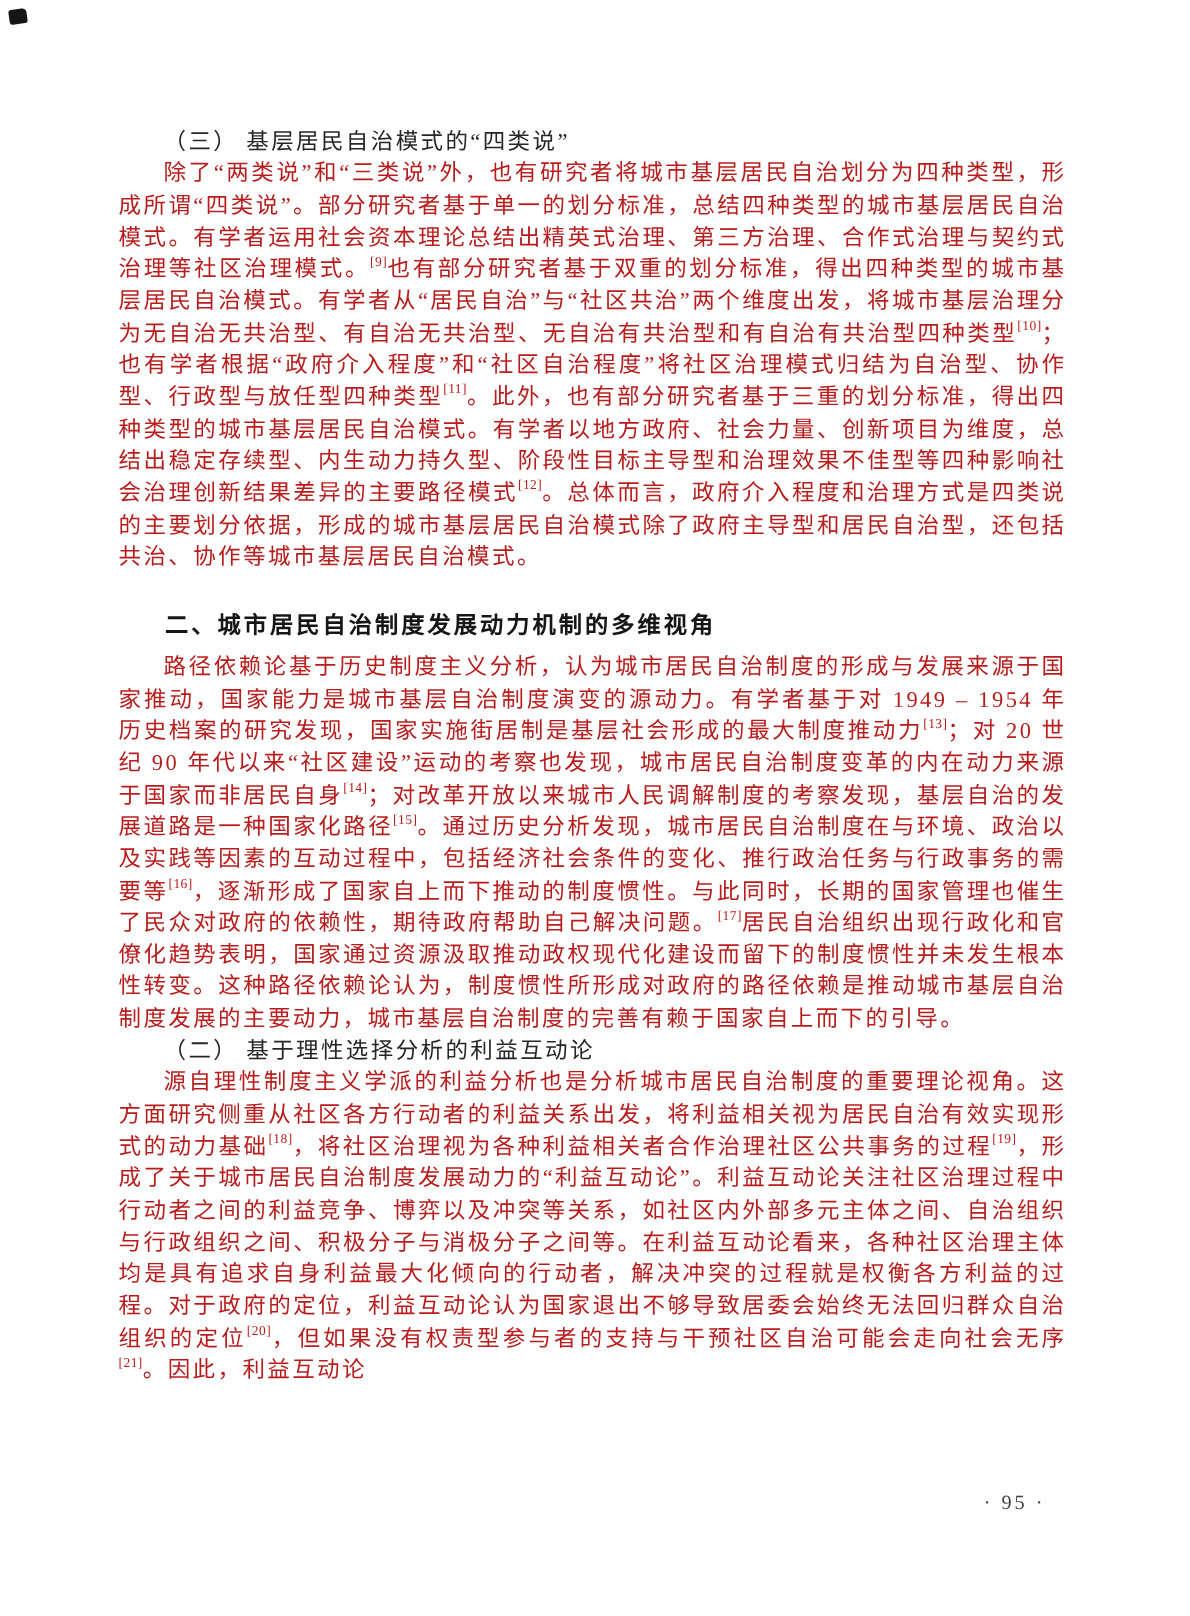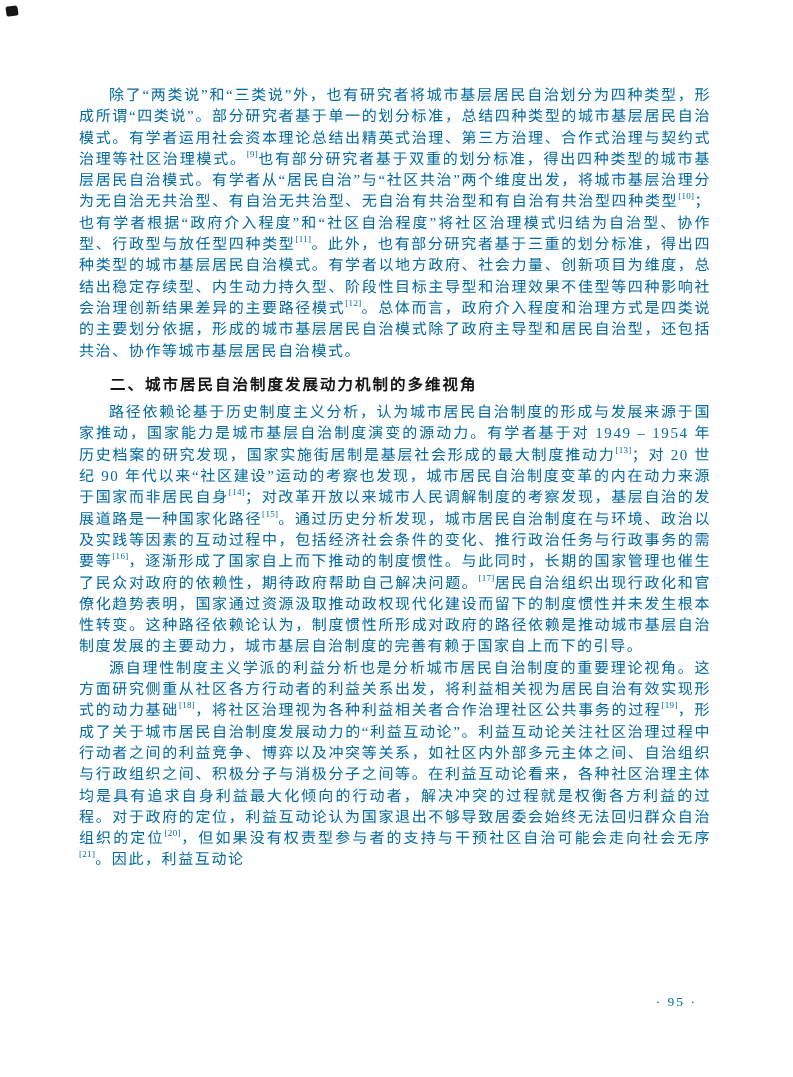--- a/index.html
+++ b/index.html
@@ -32,32 +32,32 @@
     top: 85px;
     width: 632px;
   }
   p.body {
     margin: 0;
     font-size: 15px;
     line-height: 21.3px;
     letter-spacing: 1.6px;
     text-align: justify;
     text-indent: 2em;
-    color: #0369a1;
+    color: #b91c1c;
   }
   p.subhead {
     margin: 0;
     font-size: 15px;
     line-height: 21.3px;
     letter-spacing: 1.6px;
     text-indent: 2em;
     color: #262626;
   }
   h2.section {
-    margin: 12px 0 7px 0;
+    margin: 24px 0 7px 0;
     font-family: "Liberation Sans", "DejaVu Sans", sans-serif;
     font-weight: 700;
     font-size: 15.5px;
     line-height: 21.3px;
     letter-spacing: 2px;
     text-indent: 2em;
     color: #161616;
   }
   sup.cite {
     font-size: 9px;
@@ -66,37 +66,39 @@
     position: relative;
     top: -1px;
     vertical-align: super;
   }
   .pagenum {
     position: absolute;
     top: 994px;
     right: 96px;
     font-size: 13.5px;
     letter-spacing: 2px;
-    color: #0369a1;
+    color: #404040;
   }
 </style>
 </head>
 <body>
 
 <div class="page">
   <div class="scan-speck"></div>
 
   <div class="content">
+    <p class="subhead">（三） 基层居民自治模式的“四类说”</p>
 
     <p class="body">除了“两类说”和“三类说”外，也有研究者将城市基层居民自治划分为四种类型，形成所谓“四类说”。部分研究者基于单一的划分标准，总结四种类型的城市基层居民自治模式。有学者运用社会资本理论总结出精英式治理、第三方治理、合作式治理与契约式治理等社区治理模式。<sup class="cite">[9]</sup>也有部分研究者基于双重的划分标准，得出四种类型的城市基层居民自治模式。有学者从“居民自治”与“社区共治”两个维度出发，将城市基层治理分为无自治无共治型、有自治无共治型、无自治有共治型和有自治有共治型四种类型<sup class="cite">[10]</sup>；也有学者根据“政府介入程度”和“社区自治程度”将社区治理模式归结为自治型、协作型、行政型与放任型四种类型<sup class="cite">[11]</sup>。此外，也有部分研究者基于三重的划分标准，得出四种类型的城市基层居民自治模式。有学者以地方政府、社会力量、创新项目为维度，总结出稳定存续型、内生动力持久型、阶段性目标主导型和治理效果不佳型等四种影响社会治理创新结果差异的主要路径模式<sup class="cite">[12]</sup>。总体而言，政府介入程度和治理方式是四类说的主要划分依据，形成的城市基层居民自治模式除了政府主导型和居民自治型，还包括共治、协作等城市基层居民自治模式。</p>
 
     <h2 class="section">二、城市居民自治制度发展动力机制的多维视角</h2>
 
 
 
     <p class="body">路径依赖论基于历史制度主义分析，认为城市居民自治制度的形成与发展来源于国家推动，国家能力是城市基层自治制度演变的源动力。有学者基于对 1949 – 1954 年历史档案的研究发现，国家实施街居制是基层社会形成的最大制度推动力<sup class="cite">[13]</sup>；对 20 世纪 90 年代以来“社区建设”运动的考察也发现，城市居民自治制度变革的内在动力来源于国家而非居民自身<sup class="cite">[14]</sup>；对改革开放以来城市人民调解制度的考察发现，基层自治的发展道路是一种国家化路径<sup class="cite">[15]</sup>。通过历史分析发现，城市居民自治制度在与环境、政治以及实践等因素的互动过程中，包括经济社会条件的变化、推行政治任务与行政事务的需要等<sup class="cite">[16]</sup>，逐渐形成了国家自上而下推动的制度惯性。与此同时，长期的国家管理也催生了民众对政府的依赖性，期待政府帮助自己解决问题。<sup class="cite">[17]</sup>居民自治组织出现行政化和官僚化趋势表明，国家通过资源汲取推动政权现代化建设而留下的制度惯性并未发生根本性转变。这种路径依赖论认为，制度惯性所形成对政府的路径依赖是推动城市基层自治制度发展的主要动力，城市基层自治制度的完善有赖于国家自上而下的引导。</p>
 
+    <p class="subhead">（二） 基于理性选择分析的利益互动论</p>
 
     <p class="body">源自理性制度主义学派的利益分析也是分析城市居民自治制度的重要理论视角。这方面研究侧重从社区各方行动者的利益关系出发，将利益相关视为居民自治有效实现形式的动力基础<sup class="cite">[18]</sup>，将社区治理视为各种利益相关者合作治理社区公共事务的过程<sup class="cite">[19]</sup>，形成了关于城市居民自治制度发展动力的“利益互动论”。利益互动论关注社区治理过程中行动者之间的利益竞争、博弈以及冲突等关系，如社区内外部多元主体之间、自治组织与行政组织之间、积极分子与消极分子之间等。在利益互动论看来，各种社区治理主体均是具有追求自身利益最大化倾向的行动者，解决冲突的过程就是权衡各方利益的过程。对于政府的定位，利益互动论认为国家退出不够导致居委会始终无法回归群众自治组织的定位<sup class="cite">[20]</sup>，但如果没有权责型参与者的支持与干预社区自治可能会走向社会无序<sup class="cite">[21]</sup>。因此，利益互动论</p>
   </div>
 
   <div class="pagenum">· 95 ·</div>
 </div>
 
 </body></html>

